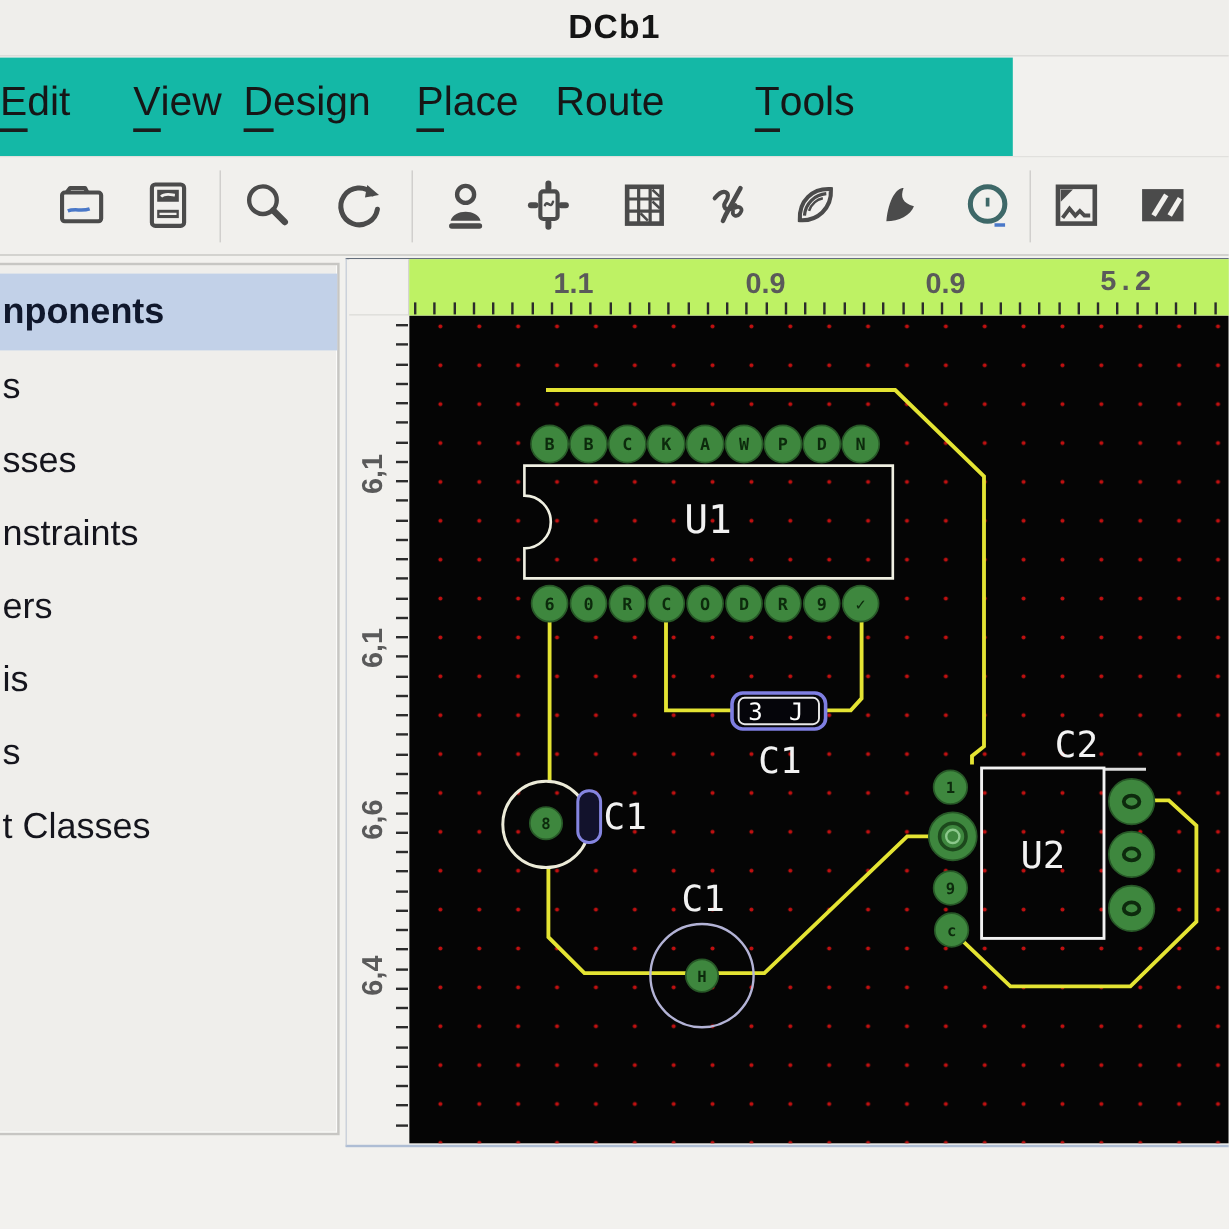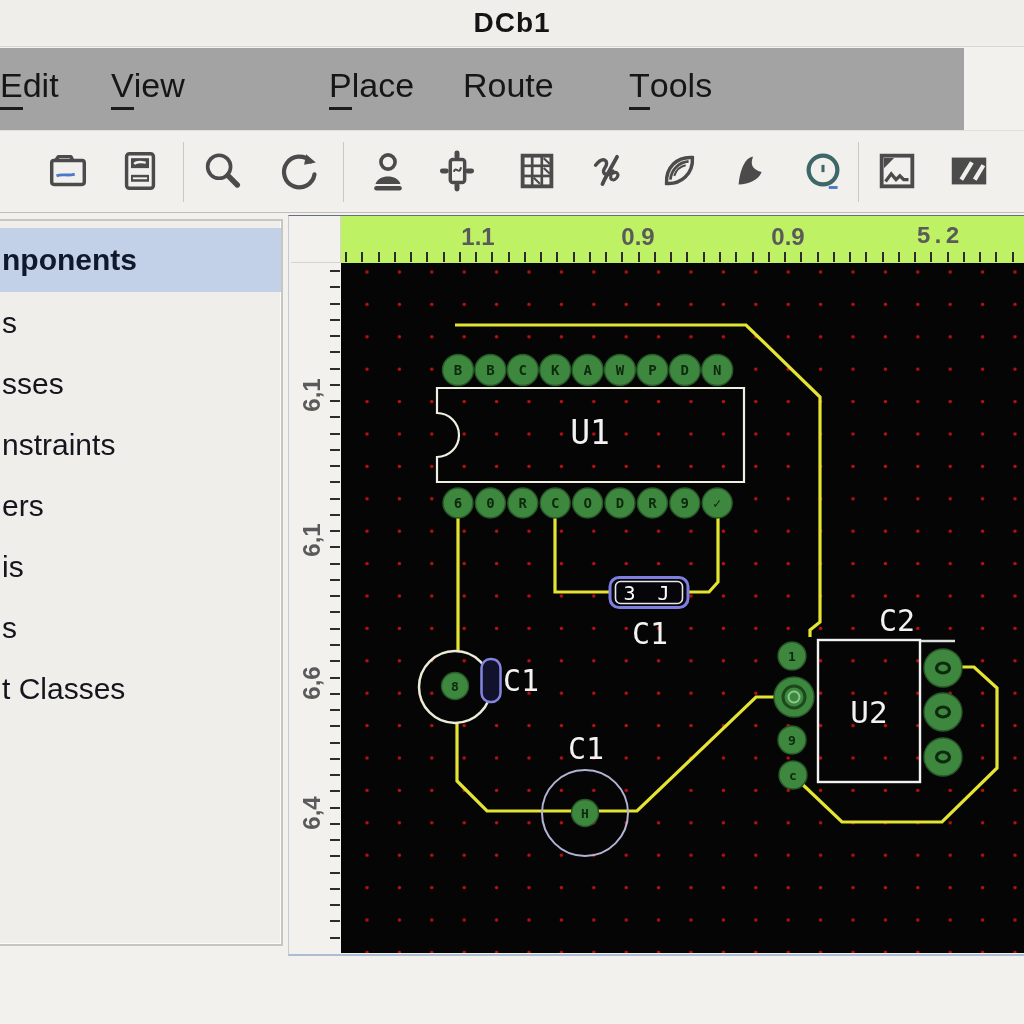--- a/index.html
+++ b/index.html
@@ -3,21 +3,21 @@
 <meta charset="utf-8">
 <style>
   html,body{margin:0;padding:0}
   body{width:1024px;height:1024px;overflow:hidden;background:#f2f1ee;
        font-family:"Liberation Sans",sans-serif;position:relative}
 
   .titlebar{position:absolute;left:0;top:0;width:1024px;height:47px;background:#efeeeb;
             border-bottom:1px solid #d9d8d5;text-align:center;box-sizing:border-box}
   .titlebar span{font-size:28px;font-weight:700;color:#141414;line-height:46px;letter-spacing:1px}
 
-  .menubar{position:absolute;left:0;top:48px;width:964px;height:82px;background:#a3a3a3}
+  .menubar{position:absolute;left:0;top:48px;width:844px;height:82px;background:#14b8a6}
   .menu-item{position:absolute;top:18px;font-size:34px;color:#161616;font-weight:500;white-space:nowrap}
   .mn{display:inline-block;border-bottom:3px solid #1c1c1c;padding-bottom:2px}
 
   .toolbar{position:absolute;left:0;top:130px;width:1024px;height:83px;background:#f1f0ed;
            border-top:1px solid #e1e0dd;border-bottom:1px solid #bfbebb;box-sizing:border-box}
   .tool-btn{position:absolute;top:17px;width:46px;height:46px;background:none;border:none;padding:0;cursor:pointer}
   .ticon{width:46px;height:46px;display:block}
   .tsep{position:absolute;top:11px;height:60px;width:1px;background:#c9c8c5}
 
   .sidebar{position:absolute;left:-24px;top:219px;width:307px;height:727px;background:#efeeeb;
@@ -121,21 +121,22 @@
   </defs>
 </svg>
 
 <div class="titlebar">
   <span>DCb1</span>
 </div>
 
 <nav class="menubar" id="menubar">
     <div class="menu-item" style="left: 0px;"><span class="mn">E</span>dit</div>
     <div class="menu-item" style="left: 90px; margin-left: 21px;"><span class="mn">V</span>iew</div>
-    <div class="menu-item" style="left: 329px;"><span class="mn">P</span>lace</div>
+    <div class="menu-item" style="left: 203px;"><span class="mn">D</span>esign</div>
+    <div class="menu-item" style="left: 347px;"><span class="mn">P</span>lace</div>
     <div class="menu-item" style="left: 463px;">Route</div>
     <div class="menu-item" style="left: 629px;"><span class="mn">T</span>ools</div>
   </nav>
 
 <div class="toolbar" id="toolbar">
     <button class="tool-btn" style="left: -22px;">
       <svg class="ticon" viewBox="0 0 24 24">
         <use href="#ic-open-project"></use>
       </svg>
     </button>

